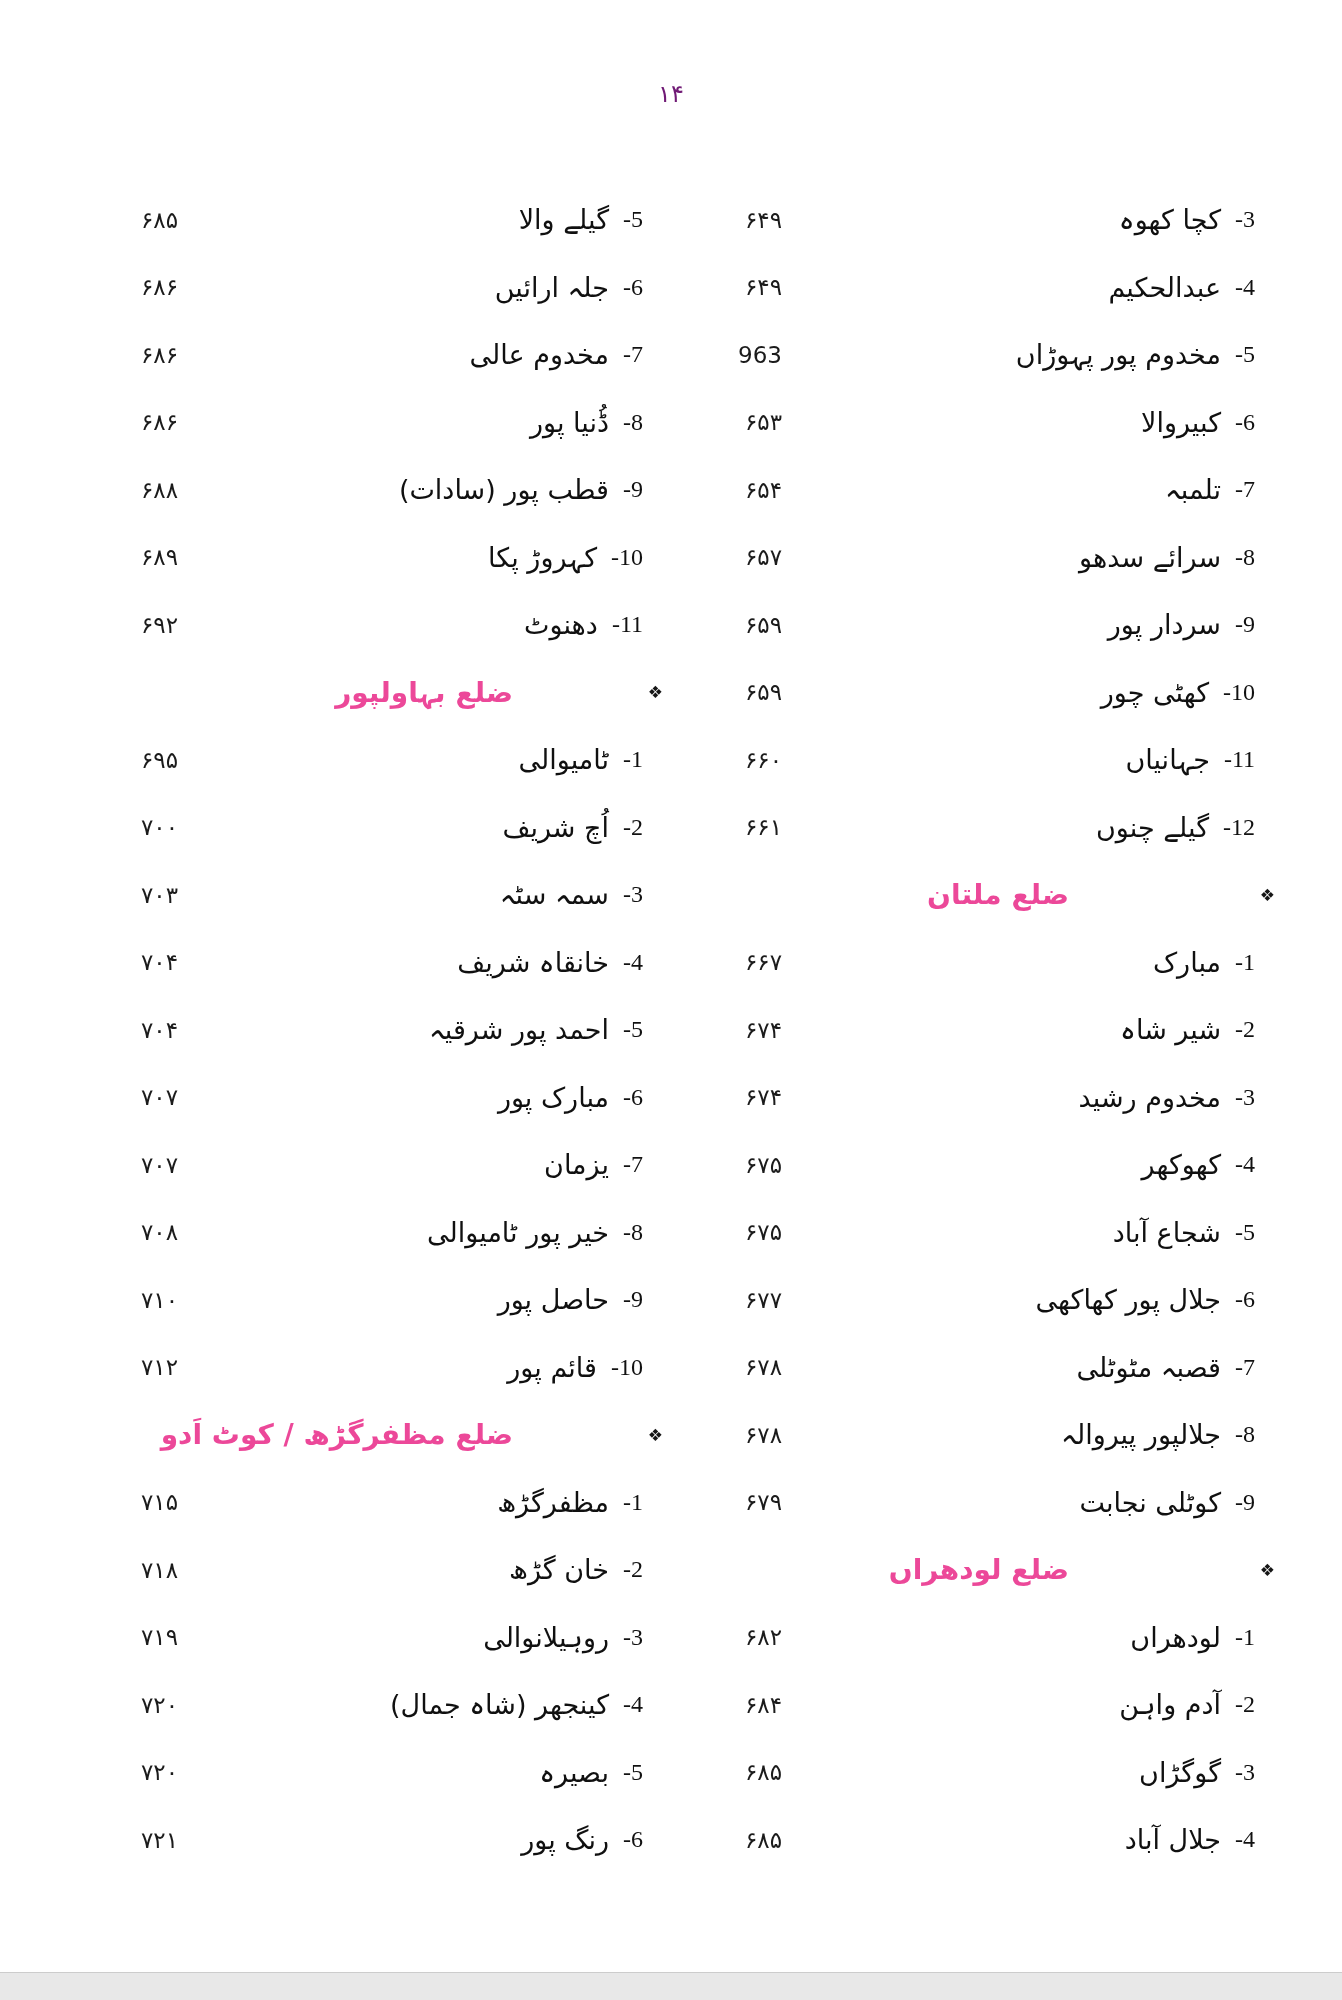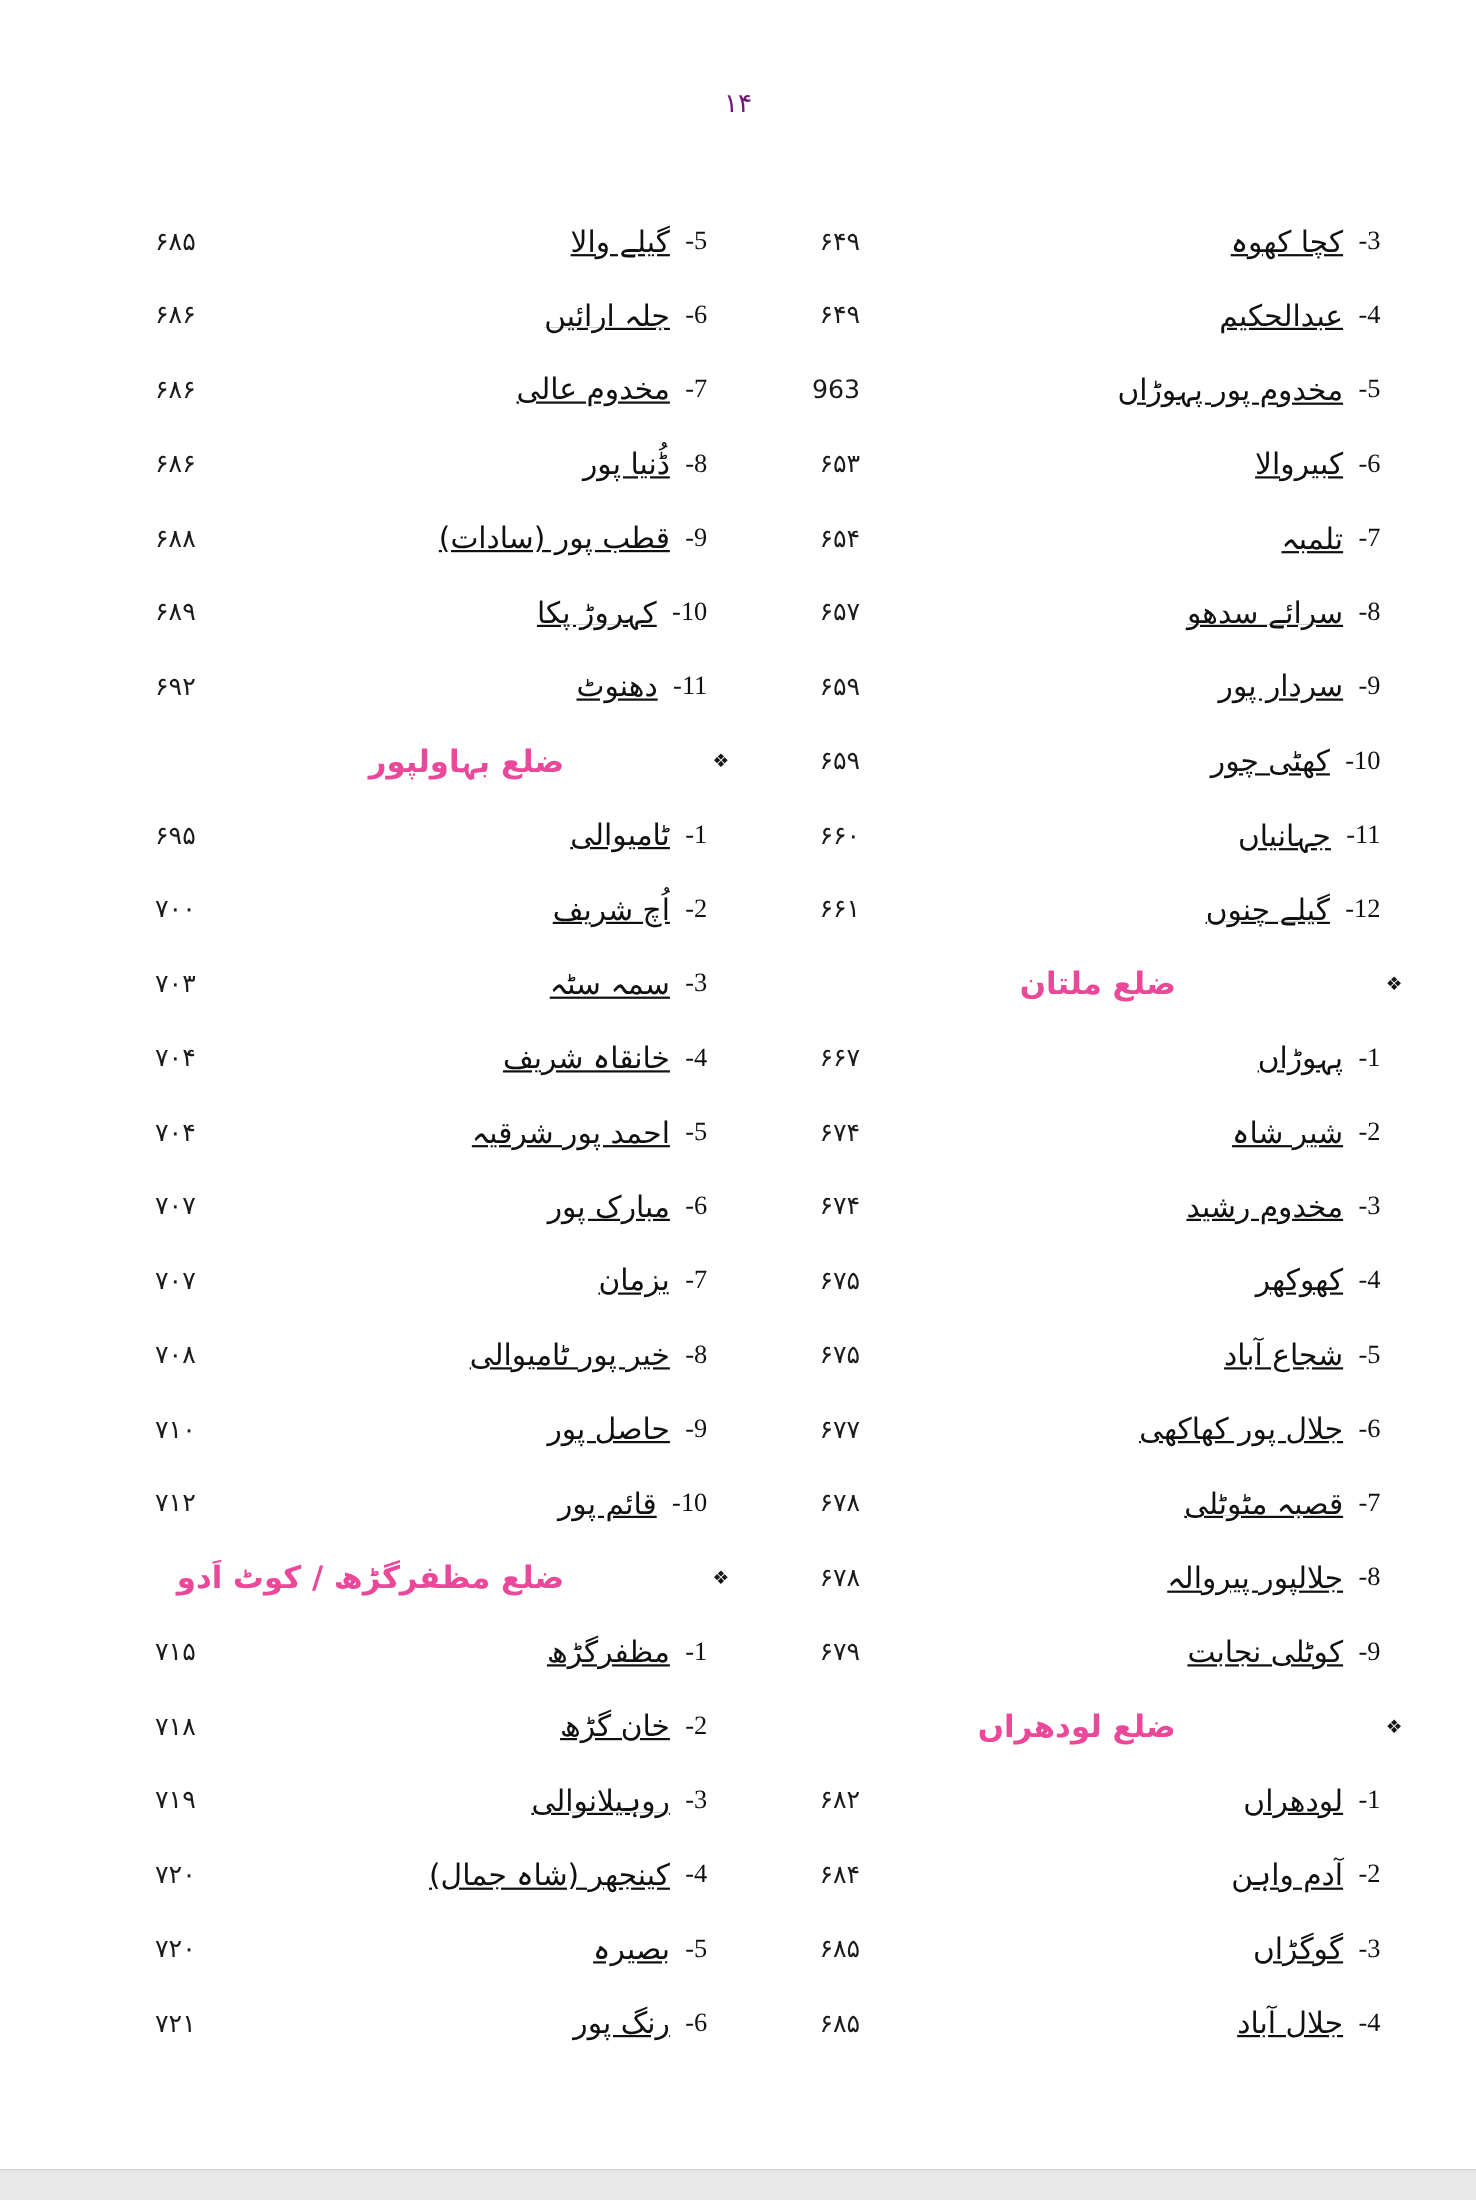--- a/index.html
+++ b/index.html
@@ -22,21 +22,21 @@
   #col-right-entries{right:87px;width:420px;}
   #col-left-entries{right:699px;width:432px;}
   .row{
     height:67.5px;display:flex;align-items:center;justify-content:flex-start;
     position:relative;white-space:nowrap;
   }
   .serial{
     font-family:"Liberation Serif",serif;font-size:24px;color:#111;
     margin-left:14px; 
   }
-  .entry-name{font-size:27px;color:#101010;text-decoration:underline;}
+  .entry-name{font-size:27px;color:#101010;}
   .heading-row .heading-text{
     font-size:28px;font-weight:bold;color:#ec4899;
   }
   #col-right-entries .heading-text{margin-right:186px;}
   #col-left-entries .heading-text{margin-right:130px;}
   .bullet{
     position:absolute;right:-20px;top:50%;transform:translateY(-50%);
     font-size:17px;color:#161616;font-family:"DejaVu Sans",sans-serif;
   }
   #footer-strip{
@@ -116,21 +116,21 @@
     <div class="row entry-row">
       <span class="serial">12-</span>
       <span class="entry-name">گیلے چنوں</span>
     </div>
     <div class="row heading-row">
       <span class="bullet">❖</span>
       <span class="heading-text">ضلع ملتان</span>
     </div>
     <div class="row entry-row">
       <span class="serial">1-</span>
-      <span class="entry-name">پہوڑاں</span>
+      <span class="entry-name">مبارک</span>
     </div>
     <div class="row entry-row">
       <span class="serial">2-</span>
       <span class="entry-name">شیر شاہ</span>
     </div>
     <div class="row entry-row">
       <span class="serial">3-</span>
       <span class="entry-name">مخدوم رشید</span>
     </div>
     <div class="row entry-row">

